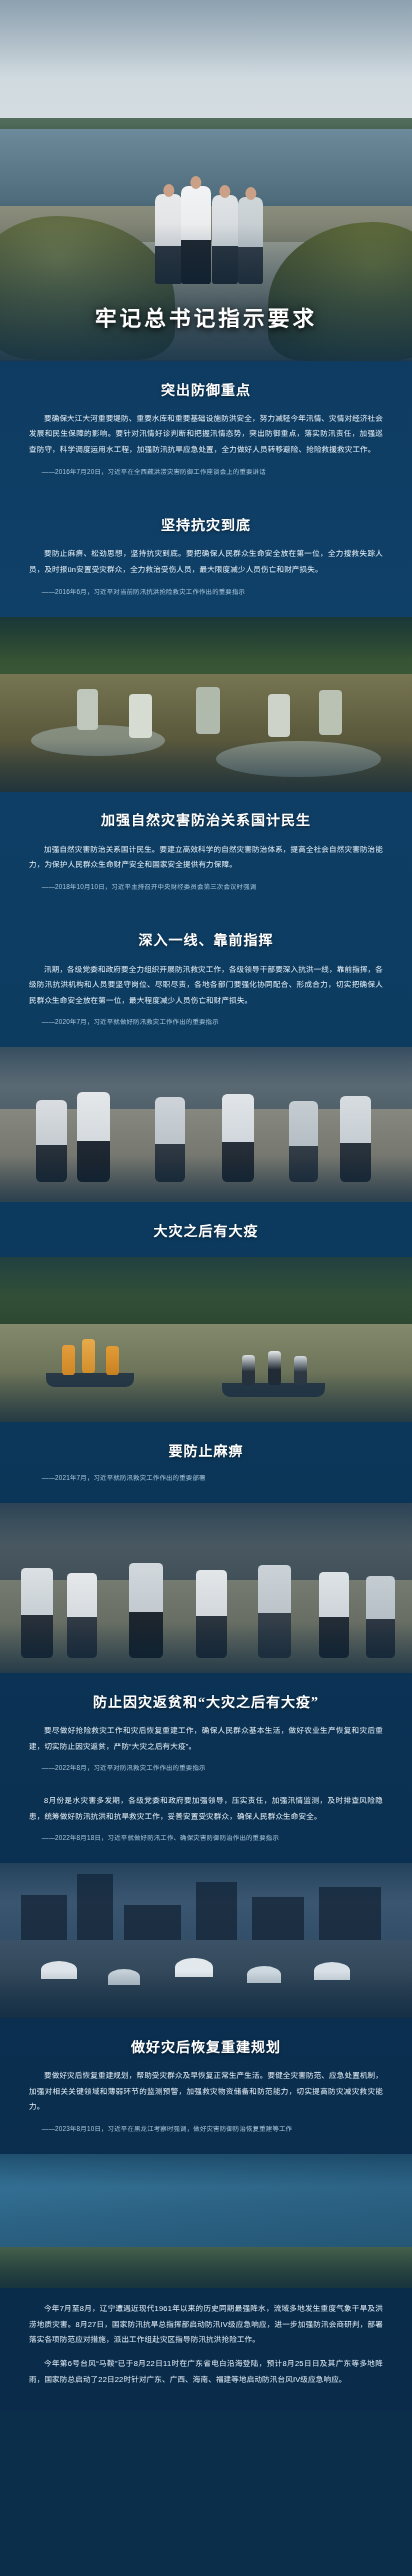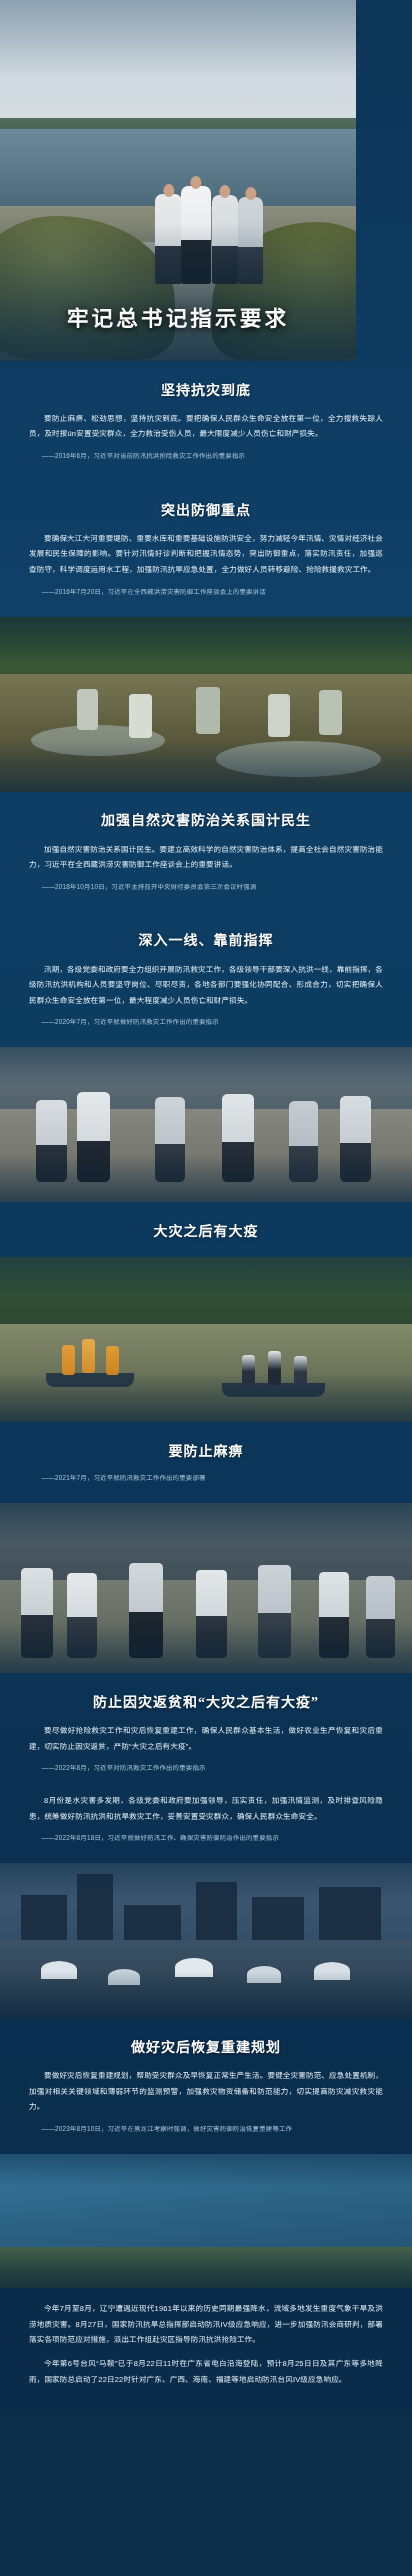--- a/index.html
+++ b/index.html
@@ -15,21 +15,21 @@
   .page {
     width: 412px;
     position: relative;
     background: linear-gradient(180deg, #0d3557 0%, #0f4068 25%, #0c3a5e 50%, #0b3152 75%, #0a2b4a 100%);
     overflow: hidden;
   }
 
   
   .hero {
     position: relative;
-    width: 356px;
+    width: 412px;
     height: 361px;
     overflow: hidden;
     background: #6f7f8c;
   }
   .hero .sky {
     position: absolute; left: 0; top: 0; width: 412px; height: 155px;
     background: linear-gradient(180deg, #b9c9d4 0%, #cfd9df 45%, #d8dfe2 100%);
   }
   .hero .water {
     position: absolute; left: 0; top: 129px; width: 412px; height: 103px;
@@ -264,52 +264,52 @@
       </div>
 
     <div class="vignette"></div>
 
     <div class="hero-title-wrap">
       <div class="hero-title">牢记总书记指示要求</div>
     </div>
   </div>
 
   <div class="section">
+    <div class="sec-title">突出防御重点</div>
+    <div class="sec-body">
+      <p class="para">要确保大江大河重要堤防、重要水库和重要基础设施防洪安全，努力减轻今年汛情、灾情对经济社会发展和民生保障的影响。要针对汛情好诊判断和把握汛情态势，突出防御重点，落实防汛责任，加强巡查防守，科学调度运用水工程，加强防汛抗旱应急处置，全力做好人员转移避险、抢险救援救灾工作。</p>
+      <p class="cite">——2016年7月20日，习近平在全西藏洪涝灾害防御工作座谈会上的重要讲话</p>
+    </div>
+  </div>
+
+  <div class="section">
     <div class="sec-title">坚持抗灾到底</div>
     <div class="sec-body">
       <p class="para">要防止麻痹、松劲思想，坚持抗灾到底。要把确保人民群众生命安全放在第一位，全力搜救失踪人员，及时报ün安置受灾群众，全力救治受伤人员，最大限度减少人员伤亡和财产损失。</p>
       <p class="cite">——2016年6月，习近平对当前防汛抗洪抢险救灾工作作出的重要指示</p>
-    </div>
-  </div>
-
-  <div class="section">
-    <div class="sec-title">突出防御重点</div>
-    <div class="sec-body">
-      <p class="para">要确保大江大河重要堤防、重要水库和重要基础设施防洪安全，努力减轻今年汛情、灾情对经济社会发展和民生保障的影响。要针对汛情好诊判断和把握汛情态势，突出防御重点，落实防汛责任，加强巡查防守，科学调度运用水工程，加强防汛抗旱应急处置，全力做好人员转移避险、抢险救援救灾工作。</p>
-      <p class="cite">——2016年7月20日，习近平在全西藏洪涝灾害防御工作座谈会上的重要讲话</p>
     </div>
   </div>
 
   <div class="photo p2">
     <div class="tree-line"></div>
     <div class="mud"></div>
     <div class="puddle pp1"></div>
     <div class="puddle pp2"></div>
     <div class="worker w1"></div>
     <div class="worker w2"></div>
     <div class="worker w3"></div>
     <div class="worker w4"></div>
     <div class="worker w5"></div>
     <div class="ph-vig"></div>
   </div>
 
   <div class="section">
     <div class="sec-title">加强自然灾害防治关系国计民生</div>
     <div class="sec-body">
-      <p class="para">加强自然灾害防治关系国计民生。要建立高效科学的自然灾害防治体系，提高全社会自然灾害防治能力，习近平在全西藏洪涝灾害防御工作座谈会上的重要讲话。</p>
+      <p class="para">加强自然灾害防治关系国计民生。要建立高效科学的自然灾害防治体系，提高全社会自然灾害防治能力，为保护人民群众生命财产安全和国家安全提供有力保障。</p>
       <p class="cite">——2018年10月10日，习近平主持召开中央财经委员会第三次会议时强调</p>
     </div>
   </div>
 
   <div class="section">
     <div class="sec-title">深入一线、靠前指挥</div>
     <div class="sec-body">
       <p class="para">汛期，各级党委和政府要全力组织开展防汛救灾工作，各级领导干部要深入抗洪一线，靠前指挥，各级防汛抗洪机构和人员要坚守岗位、尽职尽责，各地各部门要强化协同配合、形成合力，切实把确保人民群众生命安全放在第一位，最大程度减少人员伤亡和财产损失。</p>
       <p class="cite">——2020年7月，习近平就做好防汛救灾工作作出的重要指示</p>
     </div>

